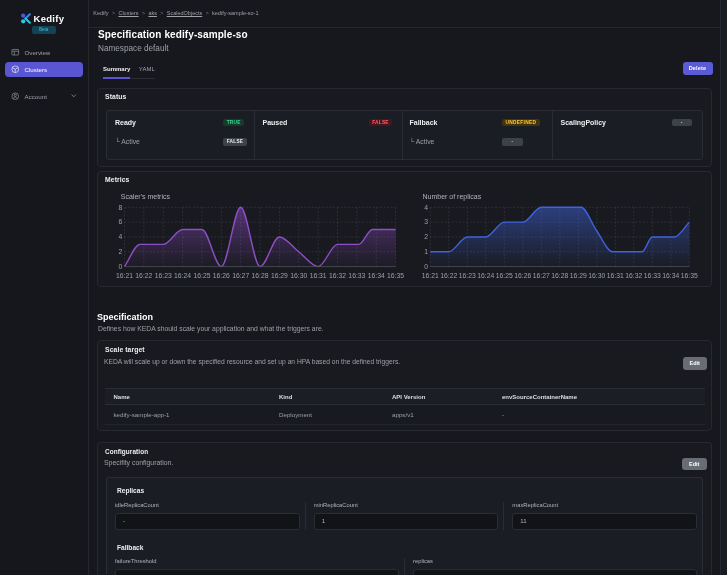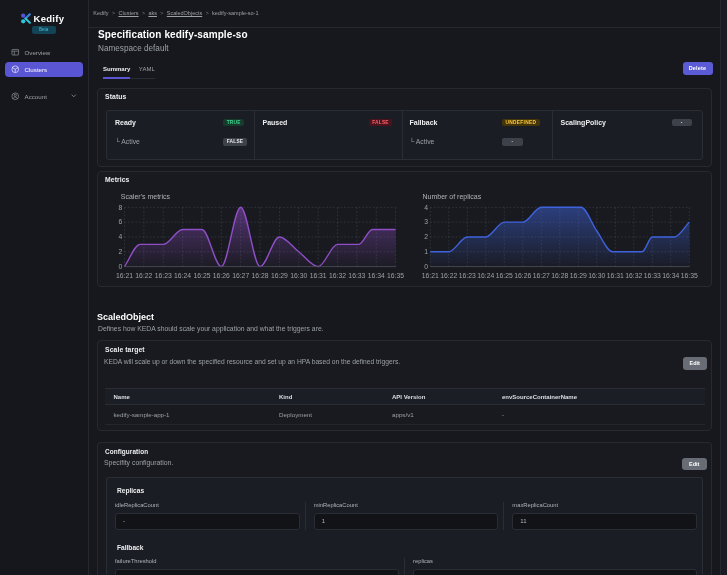--- a/index.html
+++ b/index.html
@@ -263,21 +263,21 @@
         <text x="186.80" y="75.5" text-anchor="middle">16:30</text>
         <text x="205.30" y="75.5" text-anchor="middle">16:31</text>
         <text x="223.80" y="75.5" text-anchor="middle">16:32</text>
         <text x="242.30" y="75.5" text-anchor="middle">16:33</text>
         <text x="260.80" y="75.5" text-anchor="middle">16:34</text>
         <text x="279.30" y="75.5" text-anchor="middle">16:35</text>
       </g>
     </svg>
 </div>
 
-<div class="sech">ScaledObject</div>
+<div class="sech">Specification</div>
 <div class="secsub">Defines how KEDA should scale your application and what the triggers are.</div>
 
 <div class="card" id="stcard">
   <div class="cardtitle">Scale target</div>
   <div class="cardsub">KEDA will scale up or down the specified resource and set up an HPA based on the defined triggers.</div>
   <div class="editbtn" style="left:585px; top:16px;">Edit</div>
   <div class="ttable">
     <div class="trow thead">
         <div class="tc tc1">Name</div>
         <div class="tc tc2">Kind</div>

